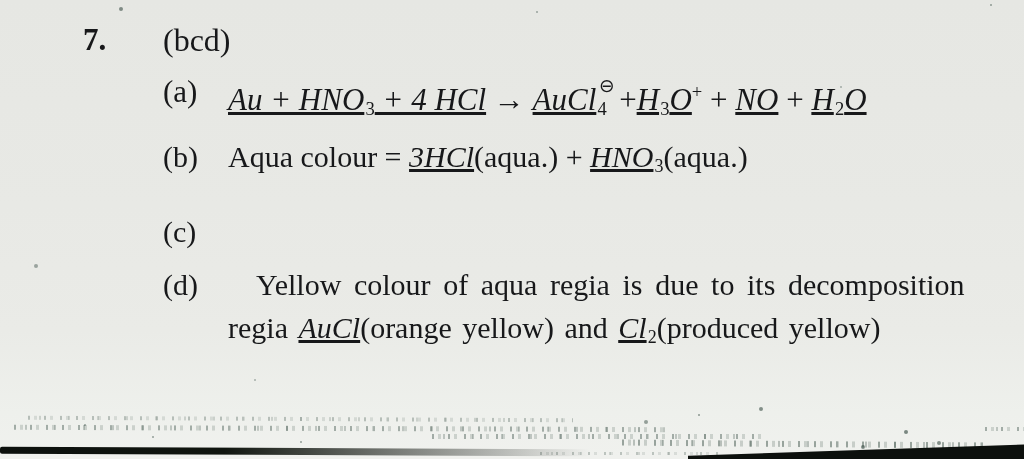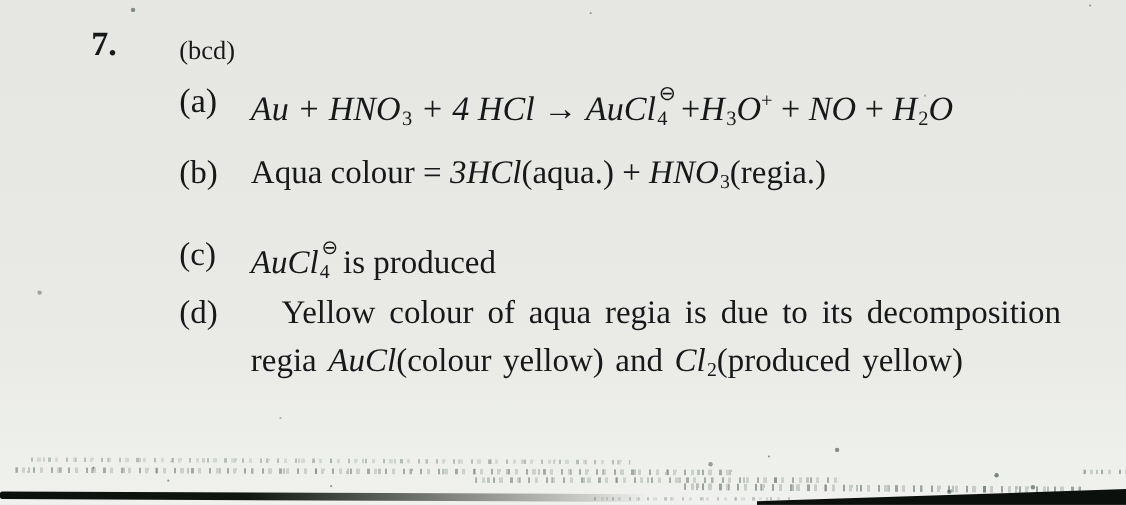--- a/index.html
+++ b/index.html
@@ -21,22 +21,22 @@
     position: absolute;
     left: 83px;
     top: 24px;
     font-size: 31px;
     font-weight: bold;
     line-height: 1;
   }
   .qkey {
     position: absolute;
     left: 163px;
-    top: 35px;
-    font-size: 24px;
+    top: 24px;
+    font-size: 32px;
     line-height: 1;
   }
   .opt {
     position: absolute;
     left: 163px;
     display: flex;
     align-items: flex-start;
     font-size: 30px;
     line-height: 1.05;
   }
@@ -49,21 +49,21 @@
   .oline { white-space: nowrap; }
   #opt-a { top: 76px; font-size: 31px; }
   #opt-b { top: 141px; }
   #opt-c { top: 216px; }
   #opt-d { top: 269px; }
   #opt-d .oline { margin-bottom: 11px; }
   #opt-d .oline.l1 { word-spacing: 0.17em; margin-left: 28px; }
   #opt-d .oline.l2 { word-spacing: 0.10em; }
 
   
-  .it { font-style: italic; }
+  .it { font-style: italic; text-decoration: underline; }
   .sub {
     font-size: 60%;
     vertical-align: -0.28em;
     font-style: normal;
     letter-spacing: 0;
     padding-left: 0.06em;
   }
   .sup {
     font-size: 60%;
     vertical-align: 0.62em;
@@ -135,36 +135,33 @@
   <div class="opt" id="opt-a">
     <span class="olabel">(a)</span>
     <div class="olines">
       <div class="oline"><span class="it">Au + HNO</span><span class="sub">3</span><span class="it"> + 4 HCl</span><span> → </span><span class="it">AuCl</span><span class="sub">4</span><span class="sup">⊖</span><span>+</span><span class="it">H</span><span class="sub">3</span><span class="it">O</span><span class="sup">+</span><span> + </span><span class="it">NO</span><span> + </span><span class="it">H</span><span class="sub">2</span><span class="it">O</span></div>
     </div>
   </div>
 
   <div class="opt" id="opt-b">
     <span class="olabel">(b)</span>
     <div class="olines">
-      <div class="oline"><span>Aqua colour = </span><span class="it">3HCl</span><span>(aqua.) + </span><span class="it">HNO</span><span class="sub">3</span><span>(regia.)</span></div>
+      <div class="oline"><span>Aqua colour = </span><span class="it">3HCl</span><span>(aqua.) + </span><span class="it">HNO</span><span class="sub">3</span><span>(aqua.)</span></div>
     </div>
   </div>
 
   <div class="opt" id="opt-c">
     <span class="olabel">(c)</span>
-    <div class="olines">
-      <div class="oline"><span class="it">AuCl</span><span class="sub">4</span><span class="sup">⊖</span><span>is produced</span></div>
-    </div>
   </div>
 
   <div class="opt" id="opt-d">
     <span class="olabel">(d)</span>
     <div class="olines">
       <div class="oline l1"><span>Yellow colour of aqua regia is due to its decomposition</span></div>
-      <div class="oline l2"><span>regia </span><span class="it">AuCl</span><span>(colour yellow) and </span><span class="it">Cl</span><span class="sub">2</span><span>(produced yellow)</span></div>
+      <div class="oline l2"><span>regia </span><span class="it">AuCl</span><span>(orange yellow) and </span><span class="it">Cl</span><span class="sub">2</span><span>(produced yellow)</span></div>
     </div>
   </div>
 
   <div class="artifact speck-band" id="band1"></div>
   <div class="artifact speck-band" id="band2"></div>
   <div class="artifact speck-band" id="band3"></div>
   <div class="artifact speck-band" id="band4"></div>
   <div class="artifact speck-band" id="band5"></div>
   <div class="artifact speck-band" id="band6"></div>
   <div class="artifact" id="barL"></div>

